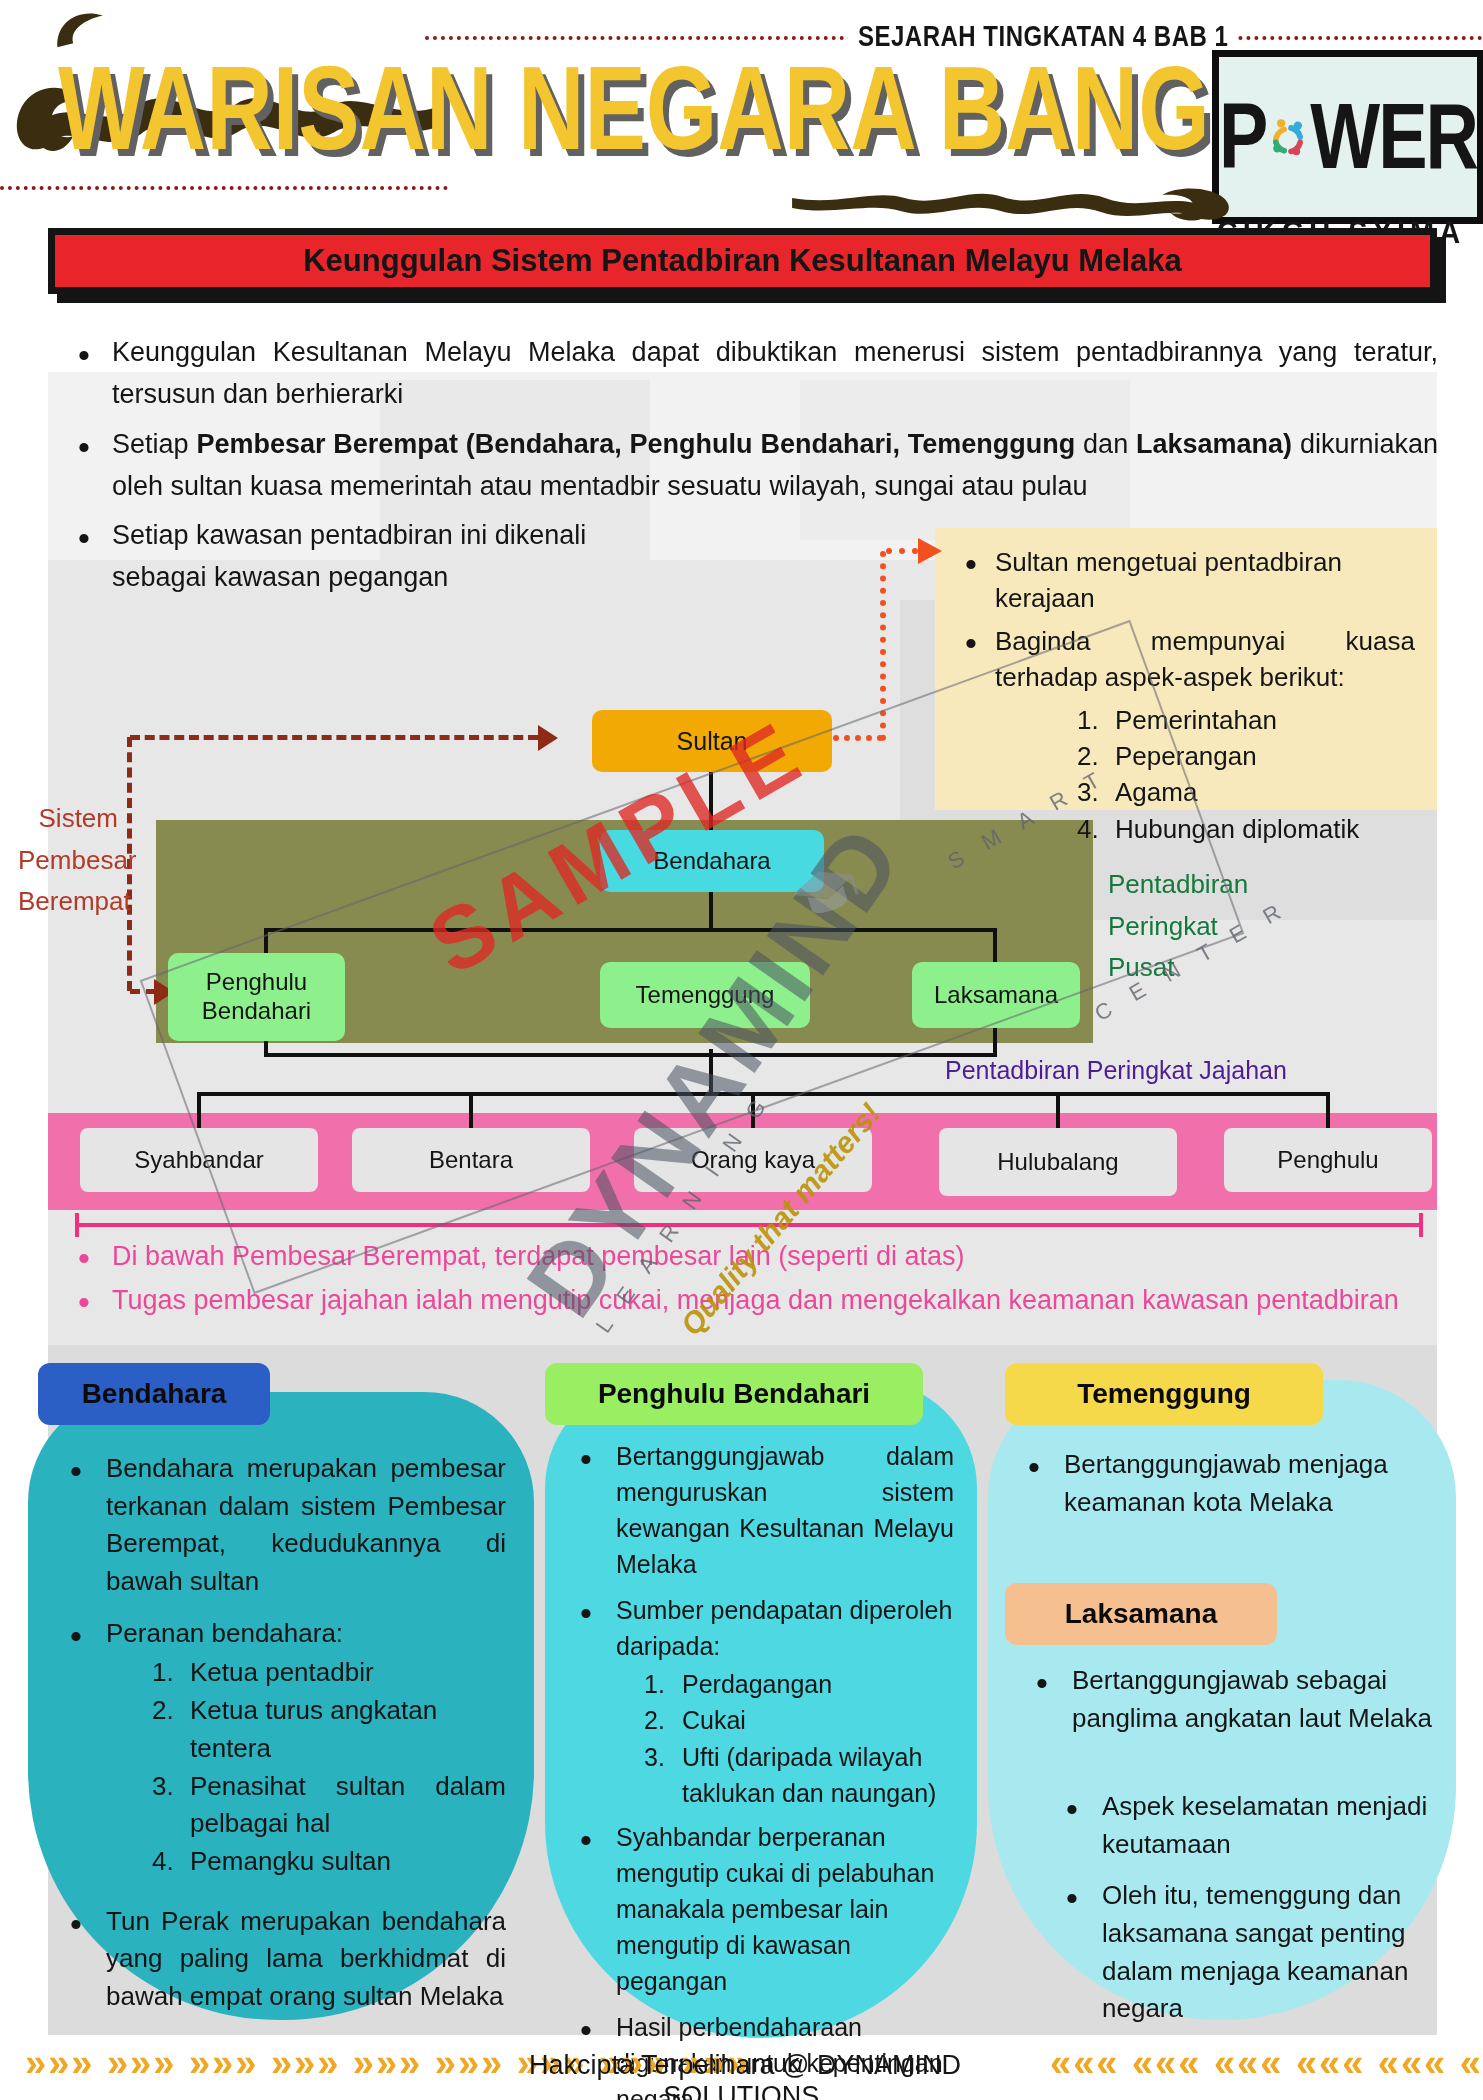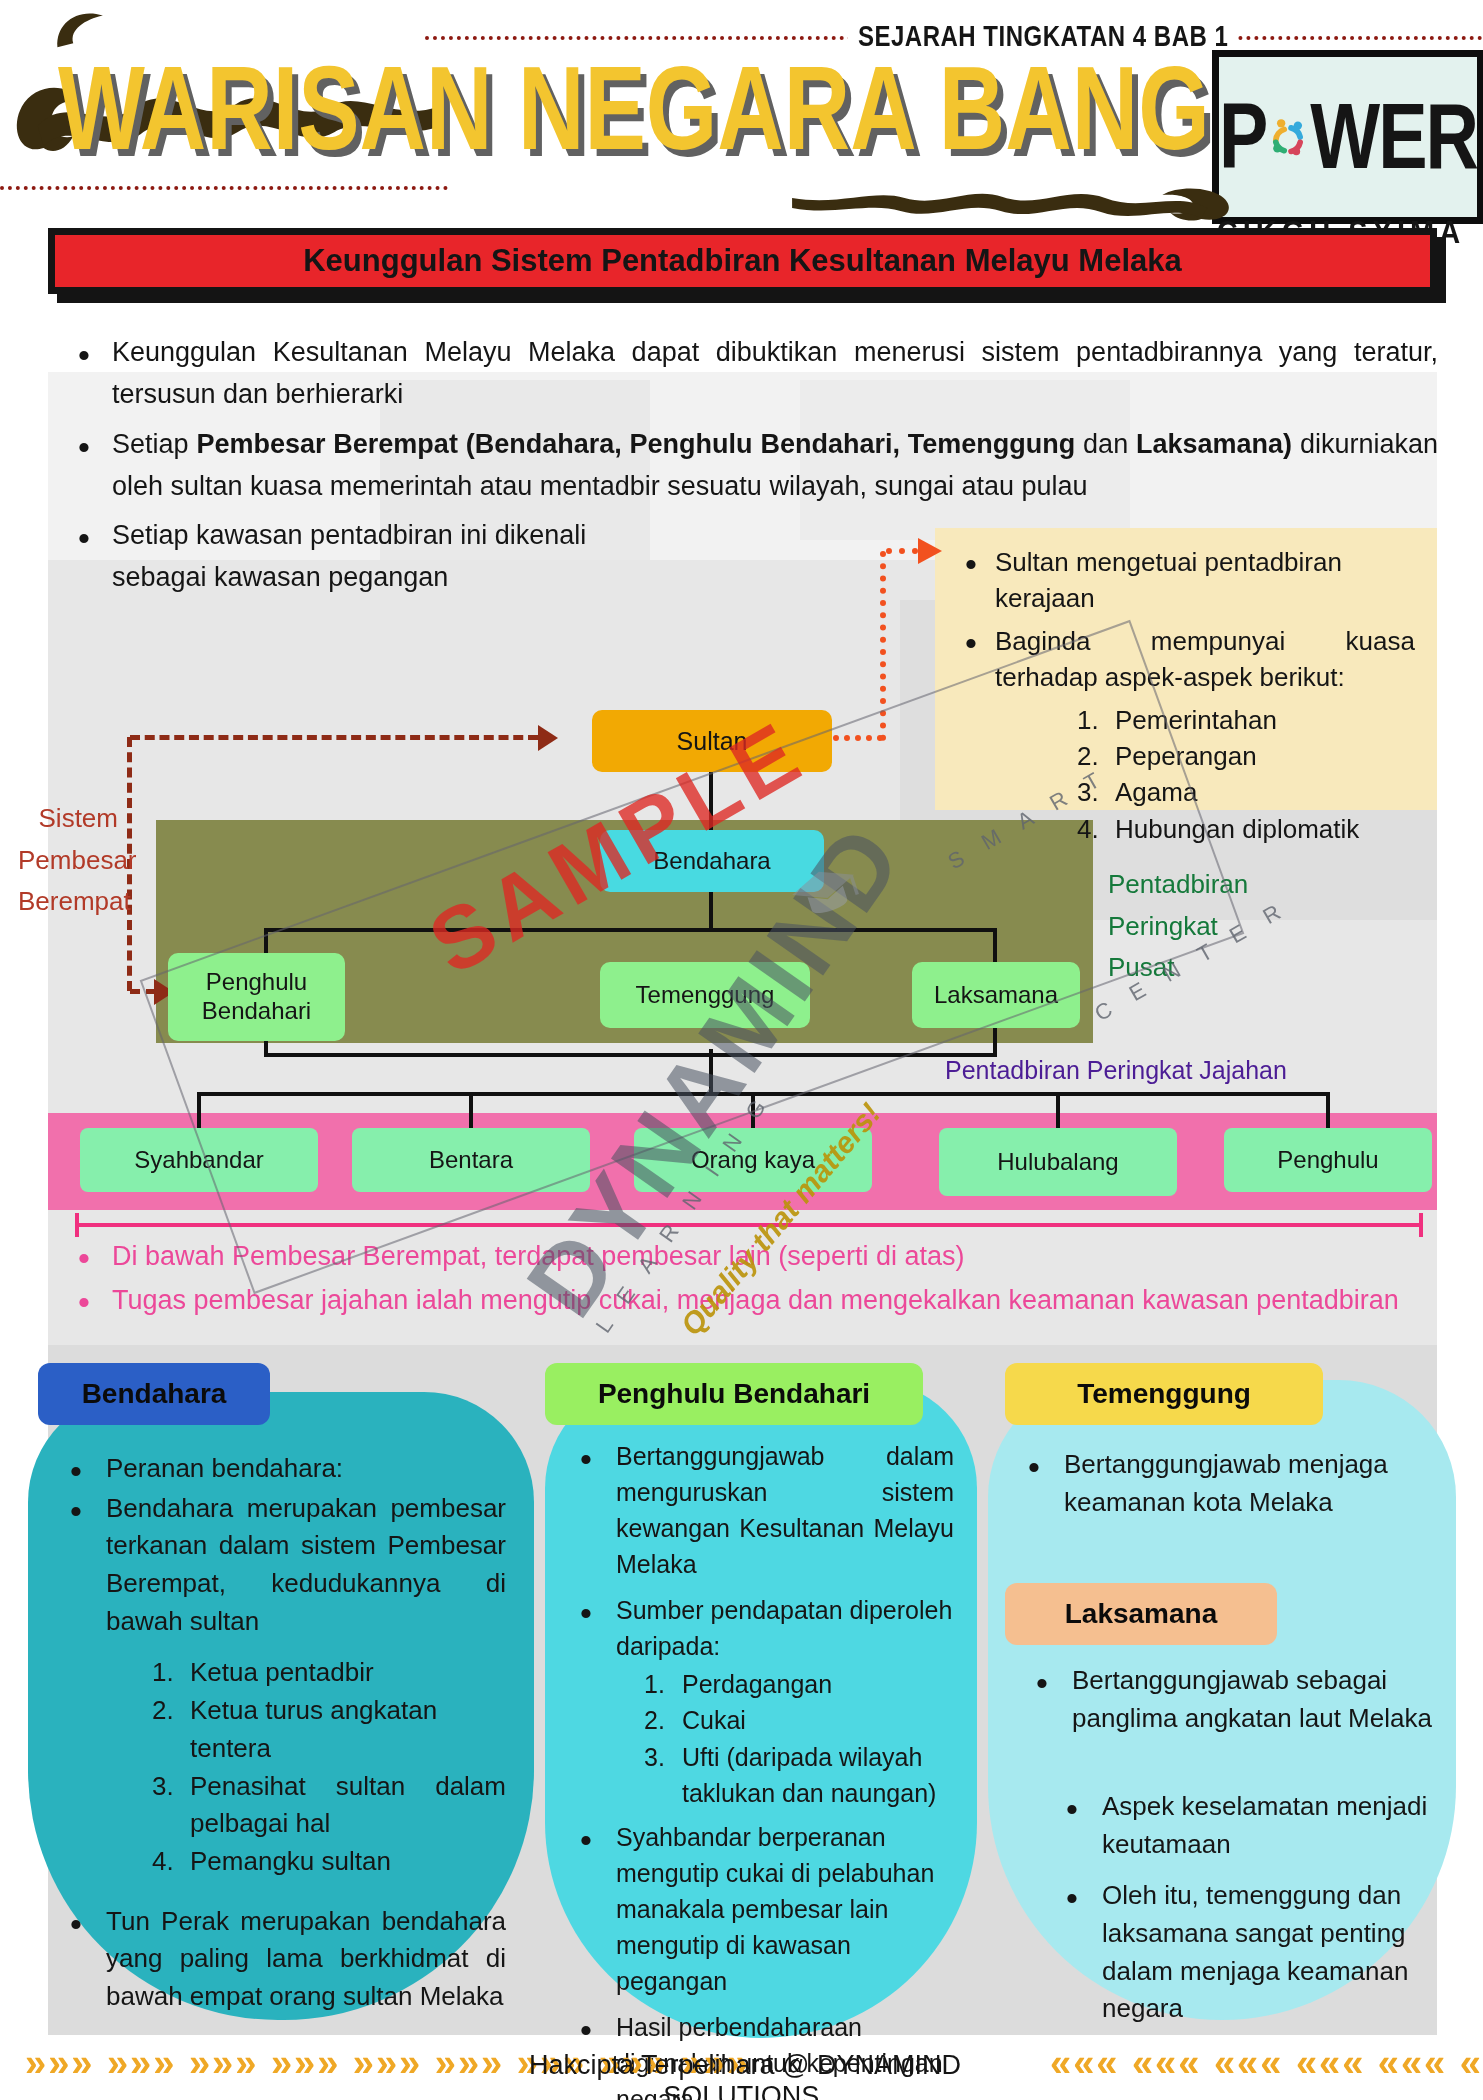--- a/index.html
+++ b/index.html
@@ -40,21 +40,21 @@
   .rectline{border:4px solid #101010;z-index:4;}
   .dash-maroon-h{border-top:5px dashed #8E2B16;height:0;z-index:3;}
   .dash-maroon-v{border-left:5px dashed #8E2B16;width:0;z-index:3;}
   .dot-orange-h{border-top:6px dotted #F2511F;height:0;z-index:3;}
   .dot-orange-v{border-left:6px dotted #F2511F;width:0;z-index:3;}
   .tri-r{width:0;height:0;border-top:13px solid transparent;border-bottom:13px solid transparent;z-index:3;}
   .sys-label{color:#B23A28;font-size:26px;line-height:1.6;text-align:right;z-index:3;}
   .pusat-label{color:#15793B;font-size:26px;line-height:1.6;z-index:3;}
   .jajahan-label{color:#4c1d95;font-size:25px;white-space:nowrap;z-index:3;}
   .band{background:#F170AC;z-index:2;}
-  .bandbox{background:#86efac;border-radius:8px;display:flex;align-items:center;
+  .bandbox{background:#e5e5e5;border-radius:8px;display:flex;align-items:center;
            justify-content:center;font-size:24px;z-index:6;}
   .measure{background:#F0307F;z-index:2;}
   .pinknote .bullet{color:#ec4899;line-height:1.4;margin-bottom:6px;}
   
   .blob{z-index:1;}
   .chip{display:flex;align-items:center;justify-content:center;border-radius:12px;
         font-weight:bold;font-size:28px;z-index:3;color:#0b0b0b;}
   .colbody{z-index:2;font-size:26px;line-height:1.45;}
   .colbody .bullet{font-size:26px;line-height:1.45;margin-bottom:14px;padding-left:44px;}
   .colbody .num{margin-left:48px;}
@@ -194,22 +194,22 @@
   <div class="abs pinknote" style="left:70px;top:1238px;width:1360px;z-index:2;">
     <div class="bullet"><span>Di bawah Pembesar Berempat, terdapat pembesar lain (seperti di atas)</span></div>
     <div class="bullet"><span>Tugas pembesar jajahan ialah mengutip cukai, menjaga dan mengekalkan keamanan kawasan pentadbiran</span></div>
   </div>
 
   <div class="abs blob" style="left:28px;top:1392px;width:506px;height:628px;background:#2AB2BE;border-radius:110px 110px 250px 250px;"></div>
   <div class="abs chip" style="left:38px;top:1363px;width:232px;height:62px;background:#2B5FC6;">
     <span>Bendahara</span>
   </div>
   <div class="abs colbody" style="left:62px;top:1450px;width:444px;">
+    <div class="bullet just"><span>Bendahara merupakan pembesar terkanan dalam sistem Pembesar Berempat, kedudukannya di bawah sultan</span></div>
     <div class="bullet" style="margin-bottom:2px;"><span>Peranan bendahara:</span></div>
-    <div class="bullet just"><span>Bendahara merupakan pembesar terkanan dalam sistem Pembesar Berempat, kedudukannya di bawah sultan</span></div>
     <ol class="num">
       <li><span>Ketua pentadbir</span></li>
       <li><span>Ketua turus angkatan tentera</span></li>
       <li class="just"><span>Penasihat sultan dalam pelbagai hal</span></li>
       <li><span>Pemangku sultan</span></li>
     </ol>
     <div class="bullet just" style="margin-top:22px;"><span>Tun Perak merupakan bendahara yang paling lama berkhidmat di bawah empat orang sultan Melaka</span></div>
   </div>
 
   <div class="abs blob" style="left:545px;top:1380px;width:432px;height:658px;background:#4ED8E2;border-radius:120px 120px 240px 240px;"></div>

